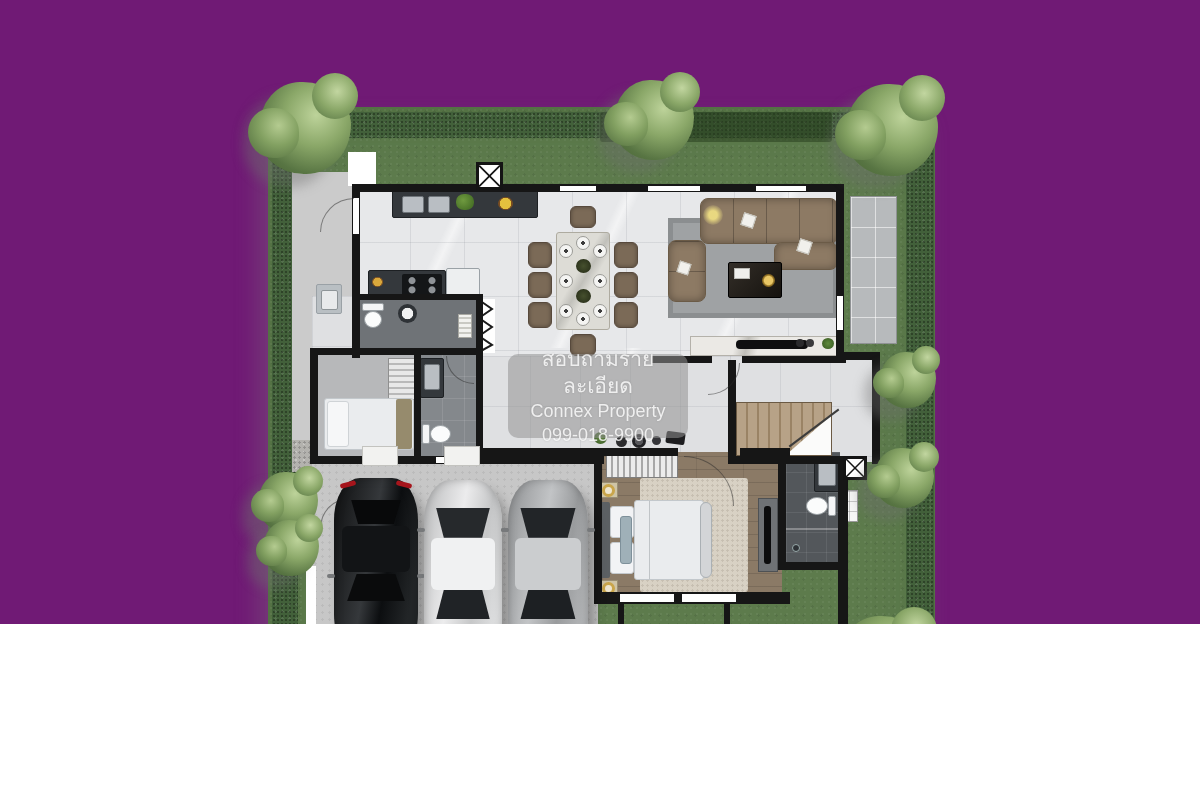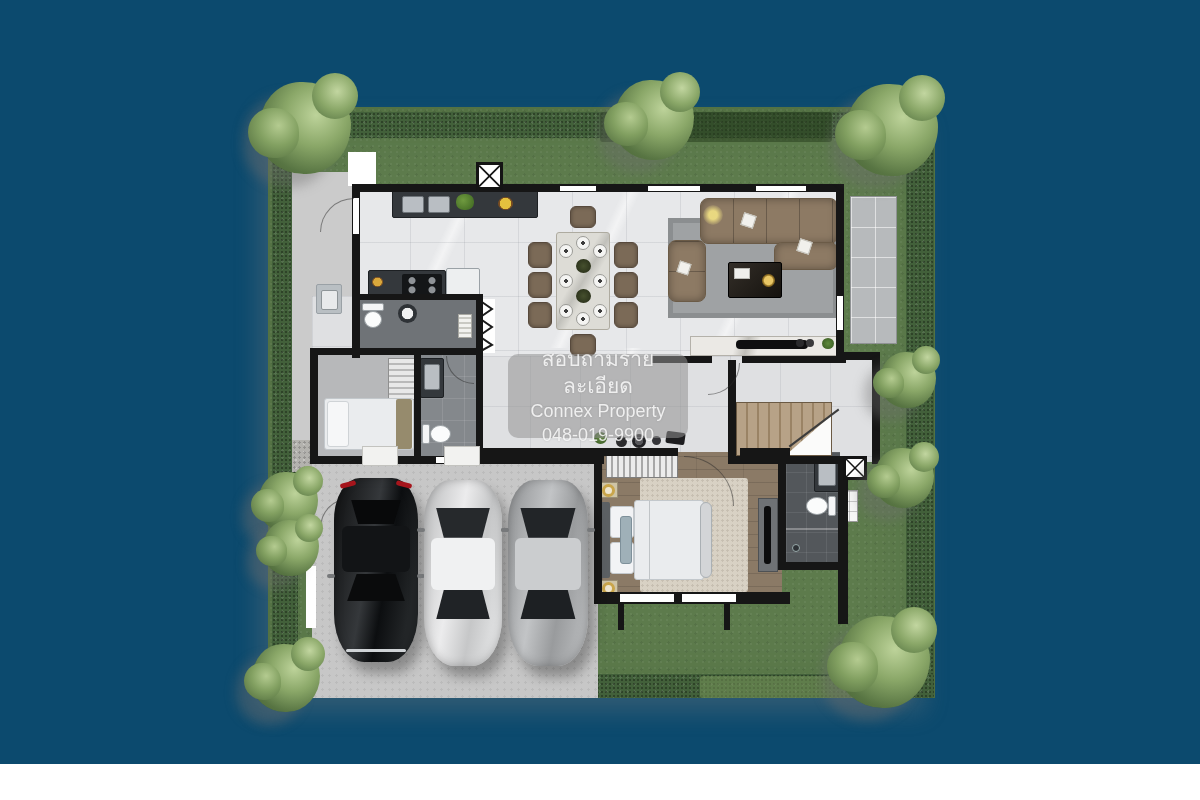--- a/index.html
+++ b/index.html
@@ -1,17 +1,17 @@
 <!DOCTYPE html>
 <html style="--lawn: #5d7b4c; --hedge: #42603a; --wall: #161616; --marble: #e7e8ea; --marble2: #dfe0e2; --wood: #8b7a66; --concrete: #c7c7c7; --walkway: #b3b2ae; --terrace: #b7babc; --darktile: #53575b; --midtile: #84888c; --sofa: #8d7a64; --rug: #9fa2a4; --bedrug: #d8d1c4; --stairwood: #b7a287; --gold: #c9a54b; --car_black: #17191b; --car_silver: #d8d9da; --car_gray: #a8aaac; --wm_bg: rgba(145,145,145,0.55);"><head>
 <meta charset="utf-8">
 <style>
   *{margin:0;padding:0;box-sizing:border-box}
   html,body{background:#fff}
-  #stage{position:relative;width:1200px;height:764px;background:#0c4a6e;overflow:hidden;
+  #stage{position:relative;width:1200px;height:624px;background:#701a75;overflow:hidden;
          font-family:"Liberation Sans",sans-serif}
   .abs{position:absolute}
 
   
   .lawn{background:var(--lawn);
         background-image:radial-gradient(rgba(255,255,255,.05) 1px,transparent 1.4px),
                          radial-gradient(rgba(0,0,0,.07) 1px,transparent 1.4px);
         background-size:6px 6px,9px 9px;
         box-shadow:-10px 14px 22px rgba(130,130,130,.30), inset 0 0 60px rgba(20,50,10,.25)}
   .hedge{background:var(--hedge);
@@ -340,16 +340,16 @@
   <div class="tree" style="left:258px;top:472px;width:60px;height:60px"></div>
   <div class="tree" style="left:263px;top:520px;width:56px;height:56px"></div>
   <div class="tree" style="left:252px;top:644px;width:68px;height:68px"></div>
   <div class="tree" style="left:880px;top:352px;width:56px;height:56px"></div>
   <div class="tree" style="left:874px;top:448px;width:60px;height:60px"></div>
   <div class="tree" style="left:838px;top:616px;width:92px;height:92px"></div>
 
   <div class="watermark" style="left:508px;top:354px;width:180px;height:84px">
     <div class="l1">สอบถามรายละเอียด</div>
     <div class="l2">Connex Property</div>
-    <div class="l3">048-019-9900</div>
+    <div class="l3">099-018-9900</div>
   </div>
 
 </div>
 
 </body></html>

